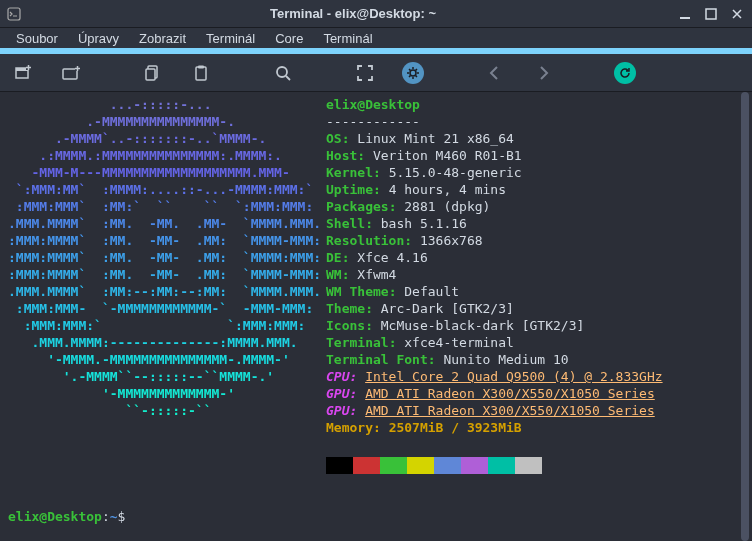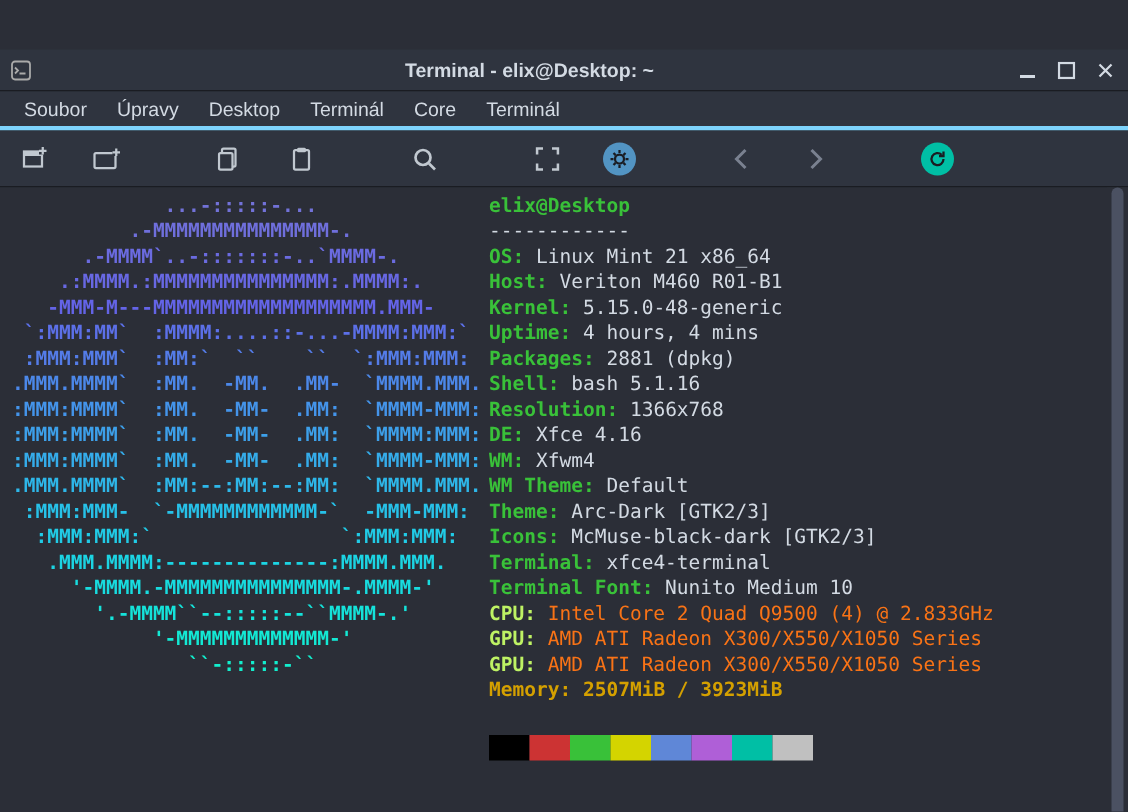--- a/index.html
+++ b/index.html
@@ -12,21 +12,20 @@
     overflow: hidden;
     color: #d3dae3;
   }
   .titlebar {
     height: 28px;
     background: #2f343f;
     display: flex;
     align-items: center;
     padding: 0 6px;
     border-bottom: 1px solid #1a1c22;
-    margin-top: 33px;
   }
   .titlebar-icon {
     width: 16px; height: 16px;
     margin-right: 6px;
     display: flex; align-items: center; justify-content: center;
     color: #ccc;
   }
   .titlebar-title {
     flex: 1;
     text-align: center;
@@ -43,24 +42,23 @@
   .win-btn {
     width: 14px; height: 14px;
     display: flex; align-items: center; justify-content: center;
     color: #d3dae3;
     cursor: pointer;
   }
   .menubar {
     height: 26px;
     background: #2f343f;
     display: flex;
-    align-items: center;
     padding: 0 8px;
     gap: 4px;
-    border-bottom: 3px solid #7dd3fc;
+    border-bottom: 6px solid #7dd3fc;
   }
   .menu-item {
     padding: 3px 8px;
     color: #d3dae3;
     cursor: pointer;
     font-size: 13px;
   }
   .toolbar {
     height: 38px;
     background: #2f343f;
@@ -109,22 +107,22 @@
     position: absolute;
     top: 0; left: 3px; right: 3px;
     height: 100%;
     background: #4b5162;
     border-radius: 4px;
   }
   .row { display: flex; height: 17px; }
   .left-col { width: 318px; flex-shrink: 0; }
   .fg-green { color: #39c139; font-weight: bold; }
   .fg-yellow { color: #d4a000; font-weight: bold; }
-  .fg-red { color: #bef264; font-weight: bold; }
-  .fg-redg { color: #f97316; }
+  .fg-red { color: #d946ef; font-weight: bold; font-style: italic; }
+  .fg-redg { color: #fdba74; text-decoration: underline; }
   .fg-white { color: #d3dae3; }
   .palette {
     display: flex;
     margin-top: 4px;
     margin-left: 318px;
   }
   .swatch { width: 27px; height: 17px; }
   .prompt {
     margin-top: 0;
   }
@@ -158,21 +156,21 @@
         <svg width="12" height="12">
           <path d="M2 2l8 8M10 2l-8 8" stroke="#d3dae3" stroke-width="1.5"></path>
         </svg>
       </div>
   </div>
 </div>
 
 <div class="menubar">
   <div class="menu-item">Soubor</div>
   <div class="menu-item">Úpravy</div>
-  <div class="menu-item">Desktop</div>
+  <div class="menu-item">Zobrazit</div>
   <div class="menu-item">Terminál</div>
   <div class="menu-item">Core</div>
   <div class="menu-item">Terminál</div>
 </div>
 
 <div class="toolbar">
   <div class="tb-btn">
       <svg width="18" height="18" viewBox="0 0 18 18">
         <rect x="2" y="4" width="12" height="10" fill="none" stroke="#c1c8d0" stroke-width="1.5"></rect>
         <rect x="2" y="4" width="12" height="3" fill="#c1c8d0"></rect>

